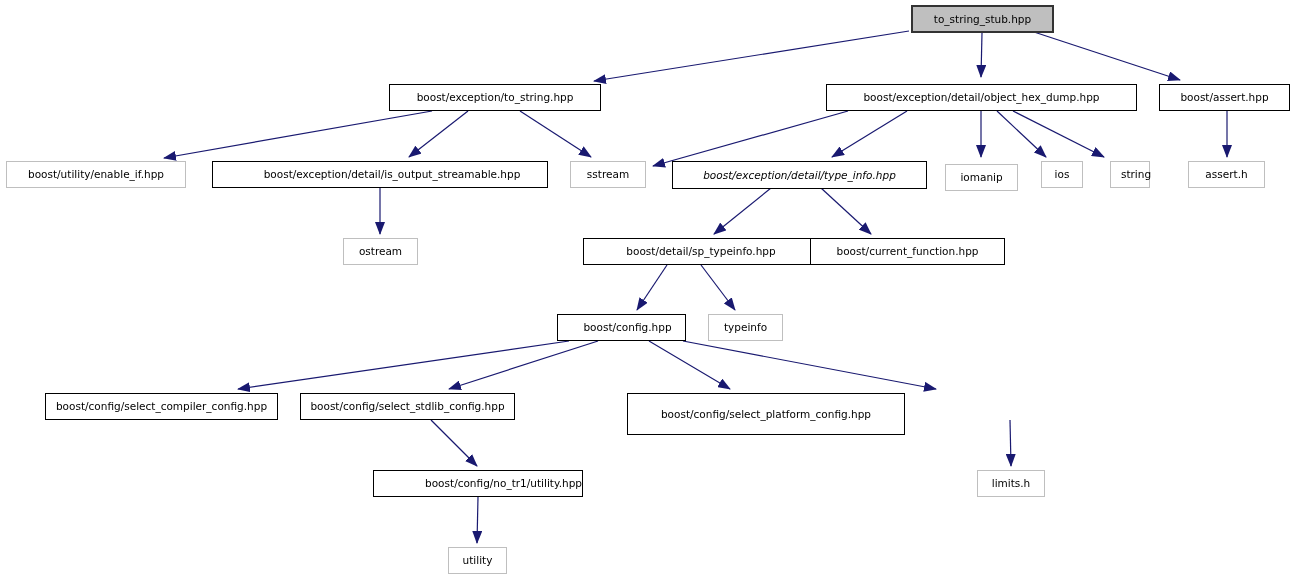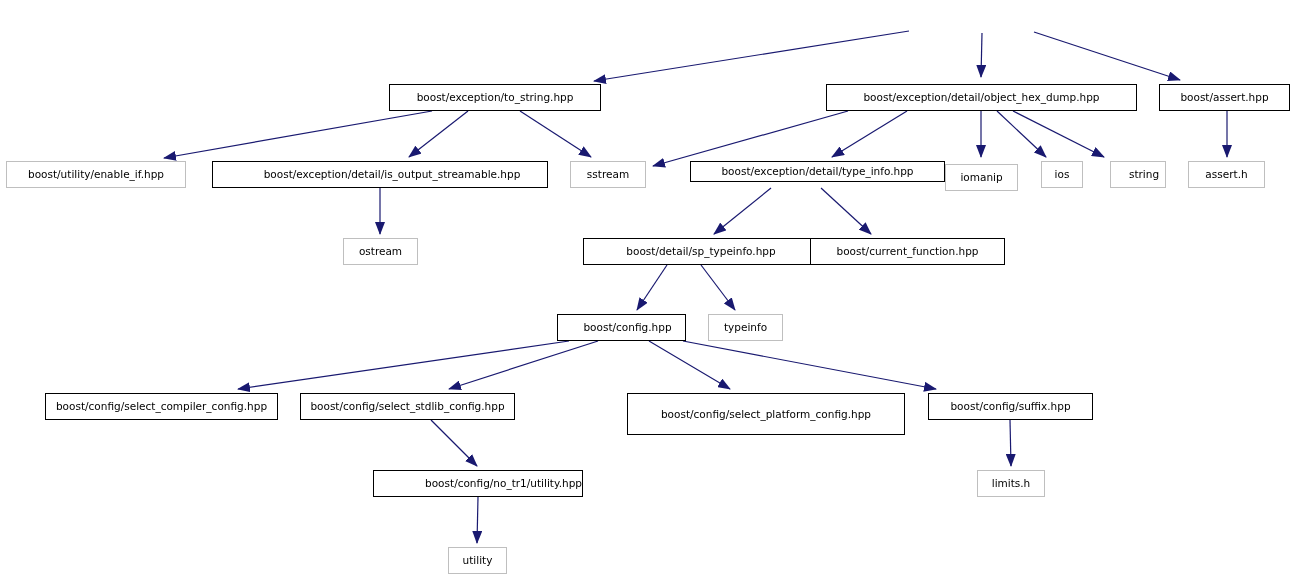--- a/index.html
+++ b/index.html
@@ -76,48 +76,51 @@
         <line x1="569" y1="341" x2="238" y2="389" stroke="#191970" stroke-width="1.2" marker-end="url(#arrowhead)"></line>
         <line x1="598" y1="341" x2="449" y2="389" stroke="#191970" stroke-width="1.2" marker-end="url(#arrowhead)"></line>
         <line x1="649" y1="341" x2="730" y2="389" stroke="#191970" stroke-width="1.2" marker-end="url(#arrowhead)"></line>
         <line x1="683" y1="341" x2="936" y2="389" stroke="#191970" stroke-width="1.2" marker-end="url(#arrowhead)"></line>
         <line x1="431" y1="420" x2="477" y2="466" stroke="#191970" stroke-width="1.2" marker-end="url(#arrowhead)"></line>
         <line x1="1010" y1="420" x2="1011" y2="466" stroke="#191970" stroke-width="1.2" marker-end="url(#arrowhead)"></line>
         <line x1="478" y1="497" x2="477" y2="543" stroke="#191970" stroke-width="1.2" marker-end="url(#arrowhead)"></line>
       </g>
   </svg>
 
+<div class="node root" style="left: 911px; top: 5px; width: 143px; height: 28px;">
+      <span>to_string_stub.hpp</span>
+    </div>
     <div class="node internal" style="left: 389px; top: 84px; width: 212px; height: 27px;">
       <span>boost/exception/to_string.hpp</span>
     </div>
     <div class="node internal" style="left: 1159px; top: 84px; width: 131px; height: 27px;">
       <span>boost/assert.hpp</span>
     </div>
     <div class="node internal" style="left: 826px; top: 84px; width: 311px; height: 27px;">
       <span>boost/exception/detail/object_hex_dump.hpp</span>
     </div>
     <div class="node external" style="left: 6px; top: 161px; width: 180px; height: 27px;">
       <span>boost/utility/enable_if.hpp</span>
     </div>
     <div class="node internal" style="left: 212px; top: 161px; width: 336px; height: 27px; padding-left: 24px;">
       <span>boost/exception/detail/is_output_streamable.hpp</span>
     </div>
     <div class="node external" style="left: 570px; top: 161px; width: 76px; height: 27px;">
       <span>sstream</span>
     </div>
-    <div class="node internal" style="left: 690px; top: 161px; width: 255px; height: 21px;">
+    <div class="node internal" style="left: 672px; top: 161px; width: 255px; height: 28px; font-style: italic;">
       <span>boost/exception/detail/type_info.hpp</span>
     </div>
     <div class="node external" style="left: 945px; top: 164px; width: 73px; height: 27px; text-align: center;">
       <span>iomanip</span>
     </div>
     <div class="node external" style="left: 1041px; top: 161px; width: 42px; height: 27px;">
       <span>ios</span>
     </div>
-    <div class="node external" style="left: 1110px; top: 161px; width: 56px; height: 27px; padding-left: 12px;">
+    <div class="node external" style="left: 1110px; top: 161px; width: 40px; height: 27px; padding-left: 12px;">
       <span>string</span>
     </div>
     <div class="node external" style="left: 1188px; top: 161px; width: 77px; height: 27px;">
       <span>assert.h</span>
     </div>
     <div class="node external" style="left: 343px; top: 238px; width: 75px; height: 27px;">
       <span>ostream</span>
     </div>
     <div class="node internal" style="left: 583px; top: 238px; width: 236px; height: 27px;">
       <span>boost/detail/sp_typeinfo.hpp</span>
@@ -133,23 +136,20 @@
     </div>
     <div class="node internal" style="left: 45px; top: 393px; width: 233px; height: 27px;">
       <span>boost/config/select_compiler_config.hpp</span>
     </div>
     <div class="node internal" style="left: 300px; top: 393px; width: 215px; height: 27px;">
       <span>boost/config/select_stdlib_config.hpp</span>
     </div>
     <div class="node internal" style="left: 627px; top: 393px; width: 278px; height: 42px;">
       <span>boost/config/select_platform_config.hpp</span>
     </div>
-    <div class="node internal" style="left: 928px; top: 393px; width: 165px; height: 27px;">
-      <span>boost/config/suffix.hpp</span>
-    </div>
     <div class="node internal" style="left: 373px; top: 470px; width: 210px; height: 27px; justify-content: flex-end;">
       <span>boost/config/no_tr1/utility.hpp</span>
     </div>
     <div class="node external" style="left: 977px; top: 470px; width: 68px; height: 27px;">
       <span>limits.h</span>
     </div>
     <div class="node external" style="left: 448px; top: 547px; width: 59px; height: 27px;">
       <span>utility</span>
     </div>
   </div>

